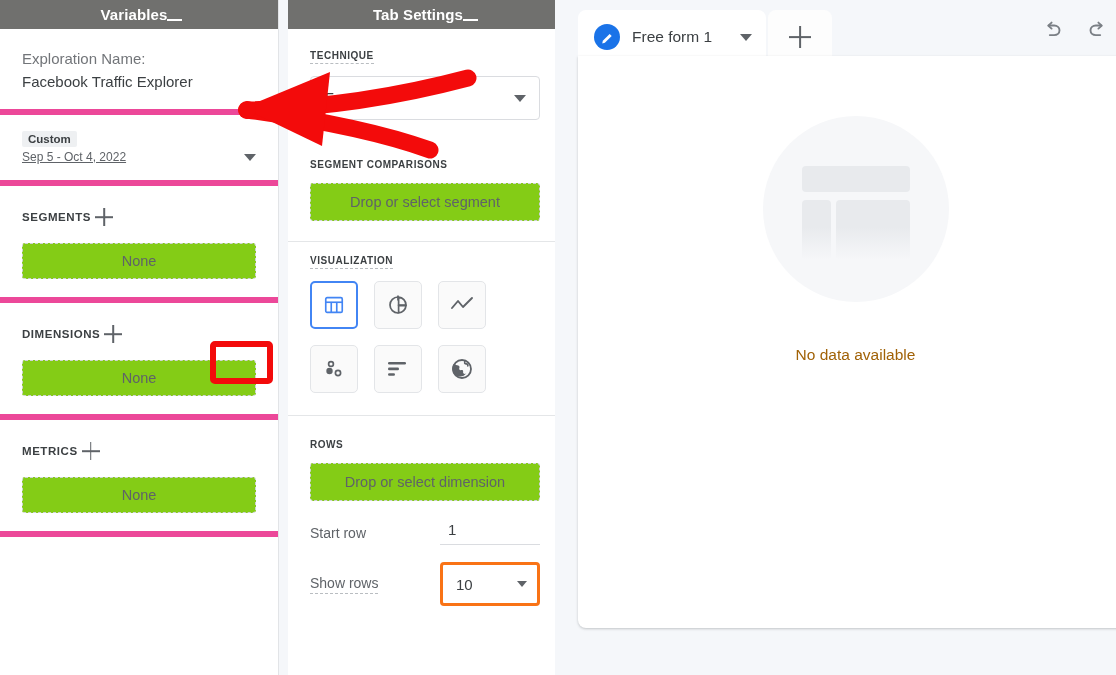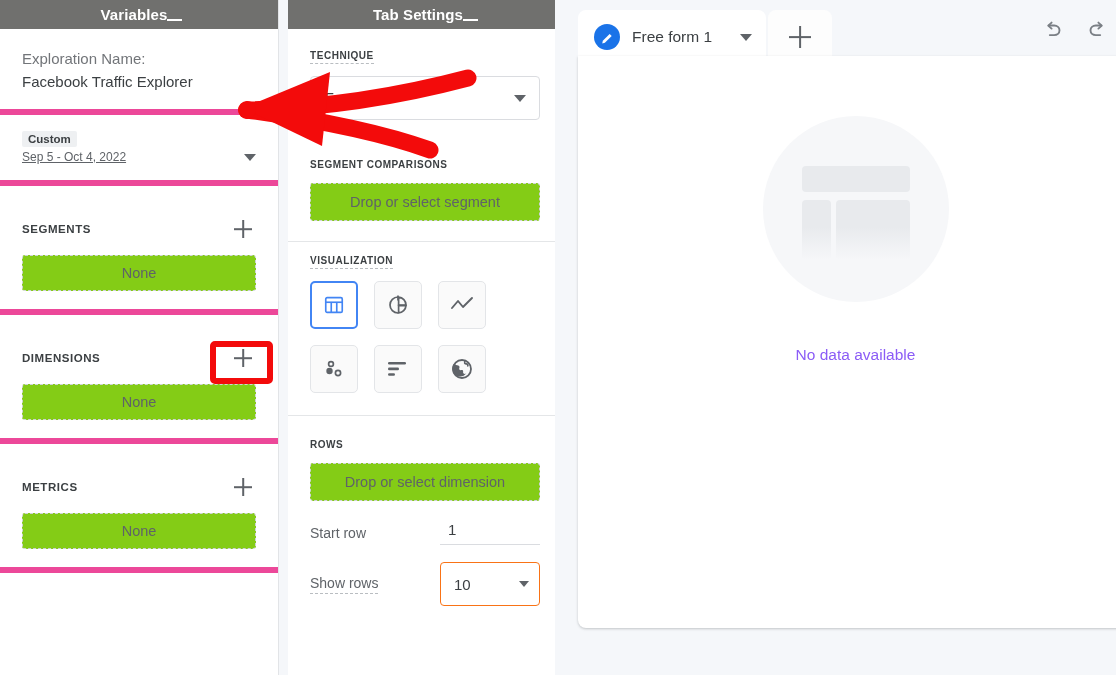--- a/index.html
+++ b/index.html
@@ -74,24 +74,22 @@
     display: flex;
     align-items: center;
     justify-content: space-between;
     cursor: pointer;
   }
   .date-text { font-size: 12px; color: #5f6368; text-decoration: underline; }
 
   .sec-head {
     display: flex;
     align-items: center;
-    justify-content: space-between;
     margin-bottom: 13px;
     position: relative;
-    margin-top: 12px;
   }
   .sec-title {
     font-size: 11.5px;
     font-weight: bold;
     letter-spacing: .55px;
     color: #3c4043;
   }
   .plus {
     width: 26px; height: 26px;
     position: relative;
@@ -193,21 +191,21 @@
     width: 100px;
     border-bottom: 1px solid #dadce0;
     font-size: 15px;
     color: #3c4043;
     padding: 0 0 6px 8px;
     cursor: text;
   }
   .mini-select {
     width: 100px;
     height: 44px;
-    border: 1px solid #f97316;
+    border: 3px solid #f97316;
     border-radius: 4px;
     display: flex;
     align-items: center;
     justify-content: space-between;
     padding: 0 10px 0 13px;
     font-size: 15px;
     color: #3c4043;
     cursor: pointer;
   }
 
@@ -293,21 +291,21 @@
   }
   .sk { position: absolute; background: #e8eaed; border-radius: 4px; }
   .sk.top  { left: 39px; top: 50px;  width: 108px; height: 26px; }
   .sk.left { left: 39px; top: 84px;  width: 29px;  height: 60px;
              background: linear-gradient(180deg,#e8eaed 0%,#e8eaed 45%,#f6f7f9 100%); }
   .sk.right{ left: 73px; top: 84px;  width: 74px;  height: 60px;
              background: linear-gradient(180deg,#e8eaed 0%,#e8eaed 45%,#f6f7f9 100%); }
   .empty-text {
     margin-top: 44px;
     font-size: 15.5px;
-    color: #8b5cf6;
+    color: #a16207;
   }
 
   
   #anno { position: absolute; left: 0; top: 0; width: 1116px; height: 675px; pointer-events: none; }
 </style>
 </head>
 <body>
 
 <div id="root">
 

